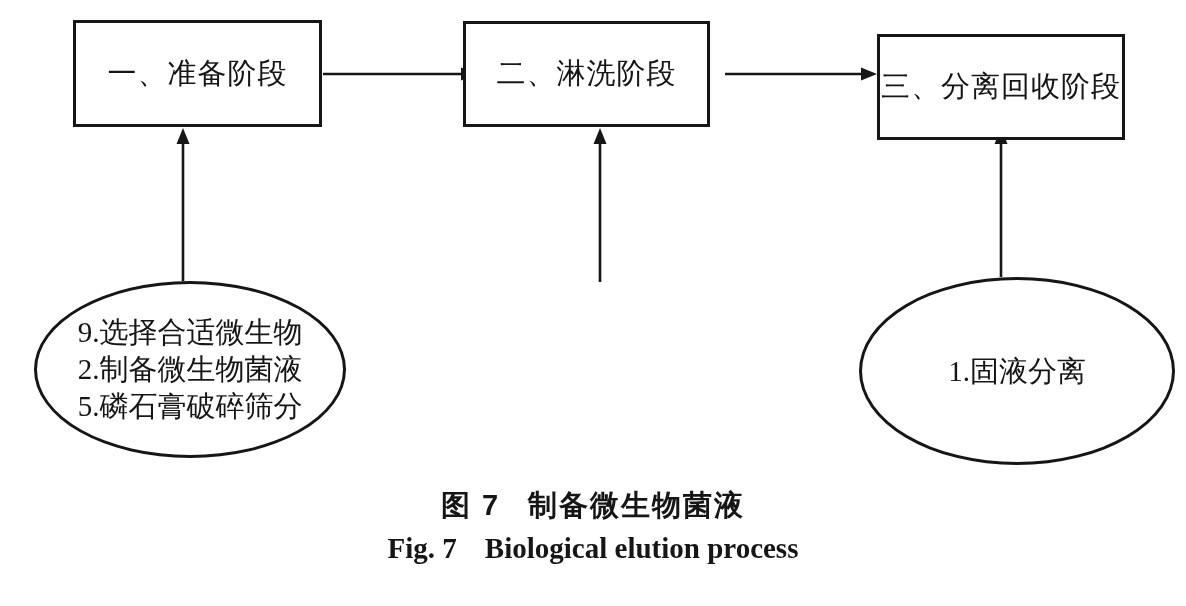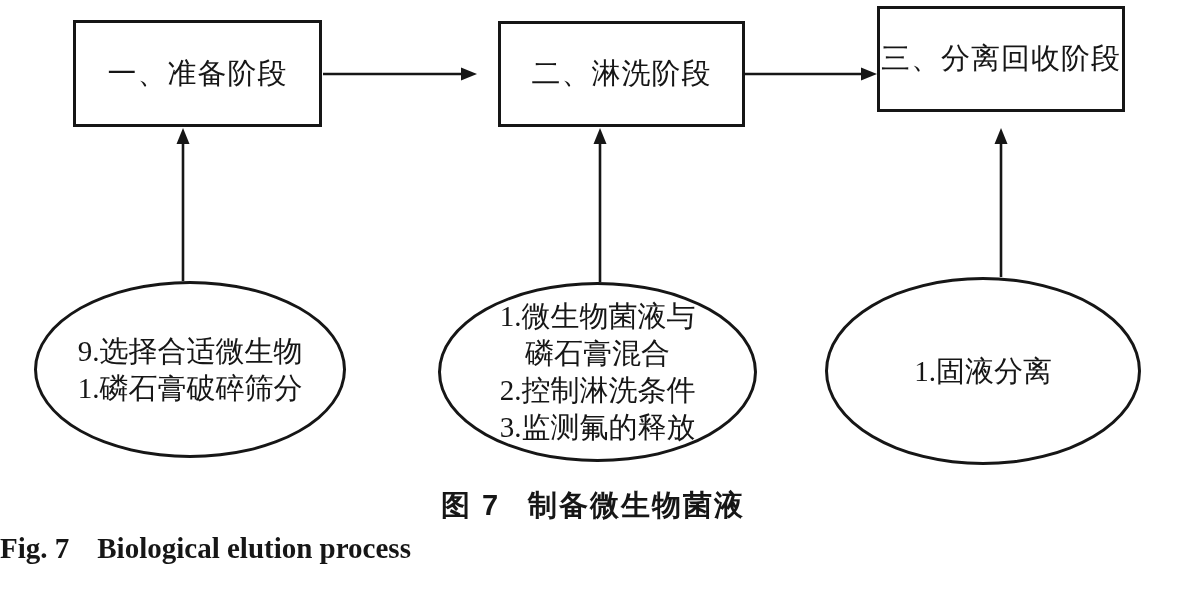--- a/index.html
+++ b/index.html
@@ -31,54 +31,55 @@
     border: 3px solid currentColor;
     background: var(--bg);
     display: flex;
     align-items: center;
     justify-content: center;
     font-size: 29px;
     letter-spacing: 1px;
     white-space: nowrap;
   }
   .box-1 { left: 73px;  top: 20px; width: 249px; height: 107px; }
-  .box-2 { left: 498px; top: 21px; width: 247px; height: 106px; justify-content: center; }
-  .box-3 { left: 877px; top: 6px; width: 248px; height: 106px; }
+  .box-2 { left: 463px; top: 21px; width: 247px; height: 106px; justify-content: center; }
+  .box-3 { left: 877px; top: 34px; width: 248px; height: 106px; }
   .detail-ellipse {
     position: absolute;
     border: 3px solid currentColor;
     border-radius: 50%;
     background: var(--bg);
     display: flex;
     align-items: center;
     justify-content: center;
   }
   .el-1 { left: 34px;  top: 281px; width: 312px; height: 177px; }
   .el-2 { left: 438px; top: 282px; width: 319px; height: 180px; }
-  .el-3 { left: 825px; top: 277px; width: 316px; height: 188px; }
+  .el-3 { left: 859px; top: 277px; width: 316px; height: 188px; }
   .detail-lines {
     text-align: center;
     font-size: 29px;
     line-height: 37px;
     white-space: nowrap;
   }
   .caption-zh {
     position: absolute;
     left: 0; top: 486px;
     width: 1186px;
     text-align: center;
     font-family: "Liberation Sans", "DejaVu Sans", sans-serif;
     font-weight: bold;
     font-size: 29px;
     letter-spacing: 2px;
   }
   .caption-en {
     position: absolute;
     left: 0; top: 532px;
     width: 1186px;
+    text-align: center;
     font-family: "Liberation Serif", "DejaVu Serif", serif;
     font-weight: bold;
     font-size: 29px;
   }
   .caption-prefix-zh { margin-right: 28px; text-align: right; }
   .caption-prefix-en { margin-right: 28px; letter-spacing: 0; }
   .arrows line { stroke: currentColor; stroke-width: 2.6; }
   .arrows polygon { fill: currentColor; stroke: none; }
 </style>
 </head>
@@ -115,32 +116,25 @@
   <div class="stage-box box-2">
     <span>二、淋洗阶段</span>
   </div>
   <div class="stage-box box-3">
     <span>三、分离回收阶段</span>
   </div>
 
   <div class="detail-ellipse el-1">
     <div class="detail-lines">
       <div>9.选择合适微生物</div>
-      <div>1.磷石膏破碎筛分</div>
+      <div>2.制备微生物菌液</div>
+      <div>5.磷石膏破碎筛分</div>
     </div>
   </div>
 
-  <div class="detail-ellipse el-2">
-    <div class="detail-lines">
-      <div>1.微生物菌液与</div>
-      <div>磷石膏混合</div>
-      <div>2.控制淋洗条件</div>
-      <div>3.监测氟的释放</div>
-    </div>
-  </div>
 
   <div class="detail-ellipse el-3">
     <div class="detail-lines">
       <div>1.固液分离</div>
     </div>
   </div>
 
   <div class="caption-zh">
     <span class="caption-prefix-zh">图 7</span><span>制备微生物菌液</span>
   </div>

